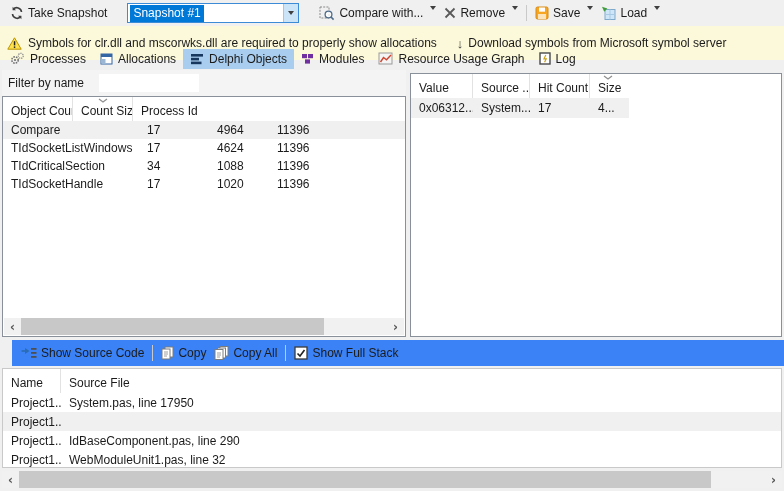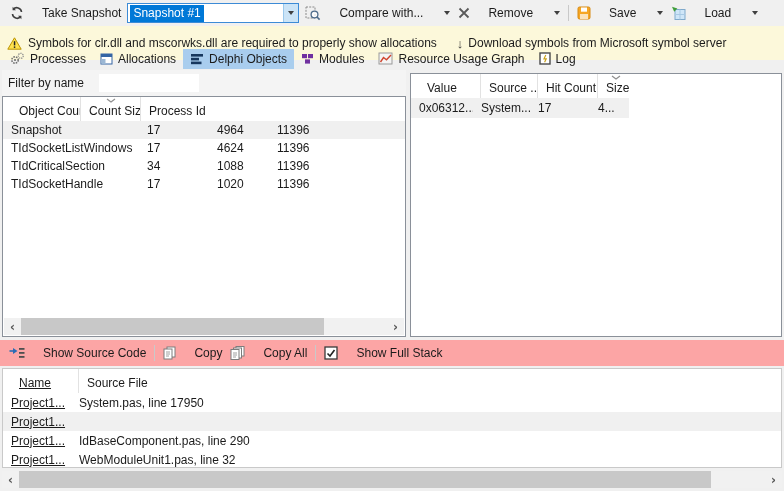--- a/index.html
+++ b/index.html
@@ -8,66 +8,66 @@
     width:784px; height:491px; position:relative; overflow:hidden;
     background:#f0f0f0; color:#1b1b1b;
     font-family:"Liberation Sans", sans-serif; font-size:12px;
   }
   .icon { display:inline-flex; align-items:center; justify-content:center; flex:none; }
   .dd { width:0; height:0; border-left:3.5px solid transparent; border-right:3.5px solid transparent; border-top:4px solid #404040; margin-left:3px; }
   .separator { width:1px; height:16px; background:#c9c9c9; margin:0 4px; flex:none; }
 
   
   .toolbar-top { position:absolute; top:0; left:0; right:0; height:26px; display:flex; align-items:center; padding:0 6px; }
-  .tool-btn { display:flex; align-items:center; gap:18px; padding:2px 4px; white-space:nowrap; }
-  .combo { display:flex; width:172px; height:20px; border:1px solid #3c8bd6; background:#fff; margin:0 2px; }
+  .tool-btn { display:flex; gap:4px; padding:2px 4px; white-space:nowrap; }
+  .combo { display:flex; width:172px; height:20px; border:1px solid #3c8bd6; background:#fff; margin:0 16px; }
   .combo-field { flex:1; padding:1px 2px; overflow:hidden; }
   .combo-sel { background:#0078d7; color:#fff; padding:1px 3px; line-height:15px; display:inline-block; }
   .combo-btn { width:15px; background:#cbe4f7; display:flex; align-items:center; justify-content:center; border-left:1px solid #9cc9ec; }
   .combo-btn .dd { margin:0; }
 
   
   .warning-bar { position:absolute; top:26px; left:0; right:0; height:34px; background:#fcf8da; display:flex; align-items:center; padding:0 7px; gap:6px; }
   .warn-action { display:flex; align-items:center; gap:5px; margin-left:14px; }
   .dl-arrow { font-weight:bold; font-size:13px; color:#3a3a3a; }
 
   
   .tab-bar { position:absolute; top:47px; left:0; right:0; height:23px; display:flex; align-items:center; padding-left:3px; }
   .tab { display:flex; align-items:center; gap:5px; padding:3px 7px; white-space:nowrap; }
   .tab.selected { background:#a9cdee; }
 
   
   .filter-row { position:absolute; top:70px; left:2px; width:404px; height:26px; display:flex; align-items:center; padding-left:6px; background:#f4f4f4;gap:7px; }
   .filter-input { width:100px; height:18px; border:none; outline:none; background:#fff; margin-left:8px; font:12px "Liberation Sans",sans-serif; }
 
   .left-table { position:absolute; top:96px; left:2px; width:404px; height:241px; border:1px solid #8a9099; background:#fff; }
-  .thead { display:flex; height:24px;margin-left:8px; }
+  .thead { display:flex; height:24px; }
   .th { position:relative; padding:7px 0 0 8px; border-right:1px solid #e2e2e2; white-space:nowrap; overflow:hidden; }
   .th:last-child { border-right:none; }
   .trow { display:flex; height:18px; align-items:center; }
   .trow.selected { background:#f0f0f0; }
   .td { padding-left:8px; white-space:nowrap; overflow:hidden; flex:none; }
   .c1 { width:136px; } .c2 { width:70px; } .c3 { width:60px; } .c4 { flex:1; }
   .sort-chevron { position:absolute; top:1px; left:50%; margin-left:-5px; } 
   .sb-arrow { width:17px; display:flex; align-items:center; justify-content:center; color:#555; font-weight:bold; font-size:12px; font-family:"DejaVu Sans",sans-serif; }
   .sb-thumb { background:#c8c8c8; }
   .sb-track { flex:1; }
   .lt-scroll { position:absolute; left:1px; right:1px; bottom:1px; height:17px; background:#f1f1f1; display:flex; }
   .lt-scroll .sb-thumb { width:303px; }
 
   .right-panel { position:absolute; top:73px; left:410px; width:372px; height:264px; border:1px solid #8a9099; background:#fff; }
   .r1 { width:62px; } .r2 { width:57px; } .r3 { width:60px; } .r4 { width:36px; }
   .rrow { display:flex; height:20px; align-items:center; background:#f0f0f0; width:218px; }
 
   
-  .toolbar-stack { position:absolute; top:340px; left:0; right:0; height:26px; display:flex; align-items:center; padding-left:5px; background:#fca5a5; }
+  .toolbar-stack { position:absolute; top:340px; left:12px; right:0; height:26px; display:flex; align-items:center; padding-left:5px; background:#3b82f6; }
 
   
   .stack-panel { position:absolute; top:368px; left:2px; width:780px; height:100px; background:#fff; border:1px solid #c9c9c9; }
-  .s1 { width:68px;text-decoration:underline; } .s2 { flex:1; }
+  .s1 { width:58px; } .s2 { flex:1; }
   .stack-panel .thead { height:24px; }
   .stack-panel .trow { height:19px; }
 
   .bottom-scroll { position:absolute; left:2px; right:2px; bottom:3px; height:17px; background:#f1f1f1; display:flex; }
   .bottom-scroll .sb-thumb { width:692px; }
 </style>
 </head>
 <body>
 
 <div class="toolbar-top">
@@ -221,21 +221,21 @@
       <span class="sort-chevron icon">
           <svg width="10" height="5" viewBox="0 0 10 5">
             <path d="M1 1 L5 4 L9 1" fill="none" stroke="#8f8f8f" stroke-width="1.2"></path>
           </svg>
         </span>
       <span>Count Size</span>
     </div>
     <div class="th c4">Process Id</div>
   </div>
   <div class="trow selected">
-    <div class="td c1">Snapshot</div>
+    <div class="td c1">Compare</div>
     <div class="td c2">17</div>
     <div class="td c3">4964</div>
     <div class="td c4">11396</div>
   </div>
   <div class="trow">
     <div class="td c1">TIdSocketListWindows</div>
     <div class="td c2">17</div>
     <div class="td c3">4624</div>
     <div class="td c4">11396</div>
   </div>

